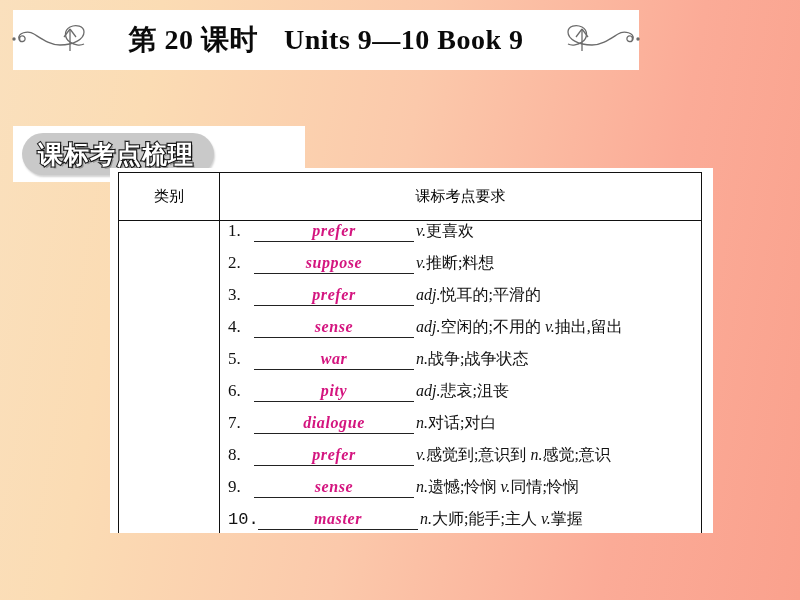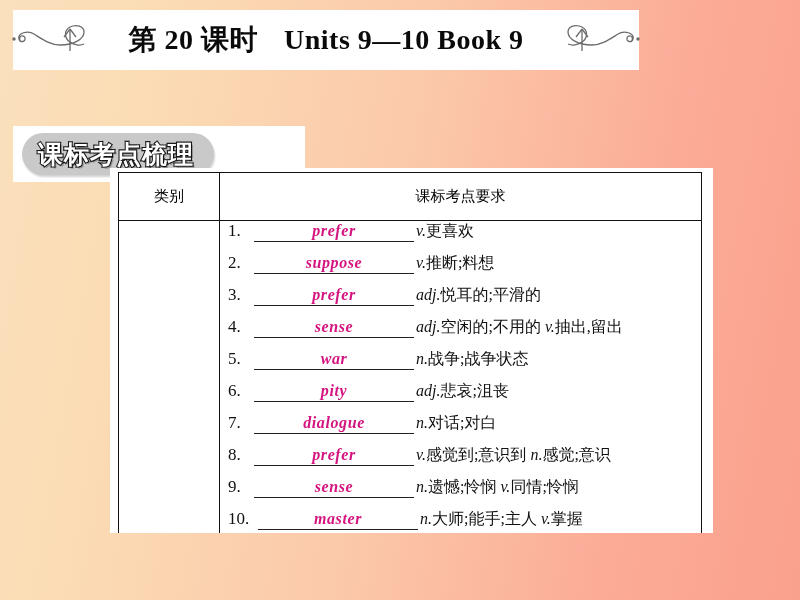--- a/index.html
+++ b/index.html
@@ -136,21 +136,21 @@
     height: 32px;
     white-space: nowrap;
   }
   .num {
     font-family: "Liberation Serif", "DejaVu Serif", serif;
     font-size: 17px;
     color: #111;
     width: 26px;
     flex: 0 0 26px;
   }
-  .num.wide { width: 30px; flex: 0 0 30px; }
+  .num.wide { width: 30px; flex: 0 0 30px; font-family: Liberation Mono, monospace; }
   .blank {
     flex: 0 0 auto;
     width: 160px;
     border-bottom: 1.3px solid #222;
     text-align: center;
     font-family: "Liberation Serif", "DejaVu Serif", serif;
     font-style: italic;
     font-weight: bold;
     font-size: 16px;
     color: #d4157f;

